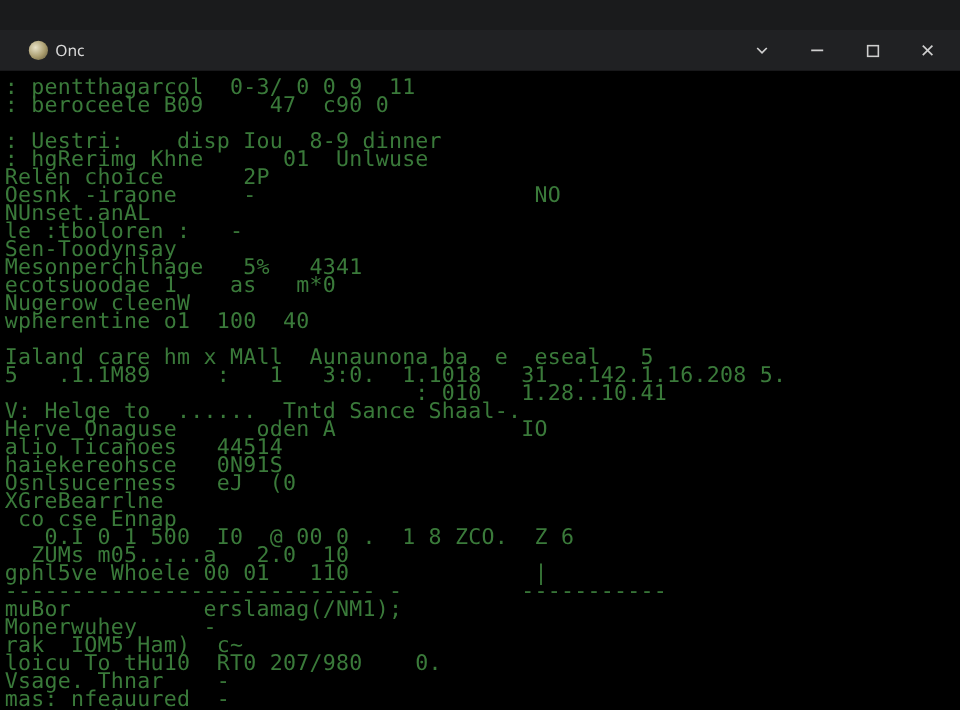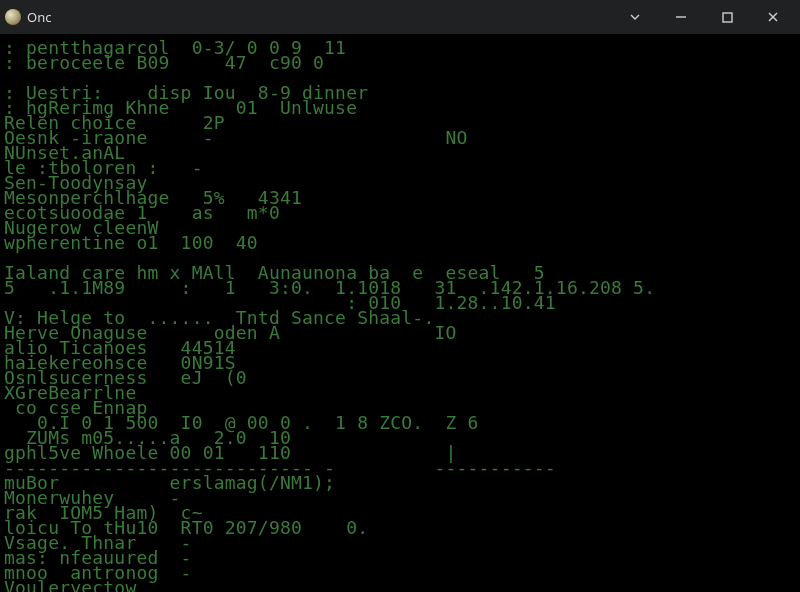--- a/index.html
+++ b/index.html
@@ -6,21 +6,21 @@
     --bg-outer:#1a1b1c;
     --bg-title:#202123;
     --bg-term:#000;
     --fg-term:#3a7a3a;
     --fg-term-dim:#2f5a2f;
     --title-fg:#d8d8d8;
     --icon-fg:#cfcfcf;
   }
   html,body{margin:0;padding:0;background:var(--bg-outer);width:800px;height:592px;overflow:hidden;font-family:monospace;}
   .window{position:relative;width:800px;height:592px;background:var(--bg-outer);}
-  .titlebar{height:34px;background:var(--bg-title);display:flex;align-items:center;justify-content:space-between;padding:0 4px 0 5px;}
+  .titlebar{height:34px;background:var(--bg-title);display:flex;align-items:center;justify-content:space-between;padding:0 4px 0 24px;margin-top:25px;}
   .title-left{display:flex;align-items:center;gap:6px;}
   .app-icon{width:16px;height:16px;border-radius:50%;background:radial-gradient(circle at 35% 35%, #e8e2c7 0%, #a89b6d 55%, #5a5236 100%);}
   .title-text{color:var(--title-fg);font-family:system-ui,Arial,sans-serif;font-size:13px;}
   .title-right{display:flex;align-items:center;}
   .tbtn{width:46px;height:30px;display:flex;align-items:center;justify-content:center;color:var(--icon-fg);}
   .tbtn svg{stroke:var(--icon-fg);stroke-width:1.4;fill:none;}
   .terminal{position:absolute;left:0;top:34px;right:0;bottom:0;background:var(--bg-term);color:var(--fg-term);font-family:"Consolas","Menlo",monospace;font-size:18px;line-height:15px;padding:6px 4px 0 4px;white-space:pre;letter-spacing:0.2px;}
   .blank{height:15px;}
 </style>
 </head>

